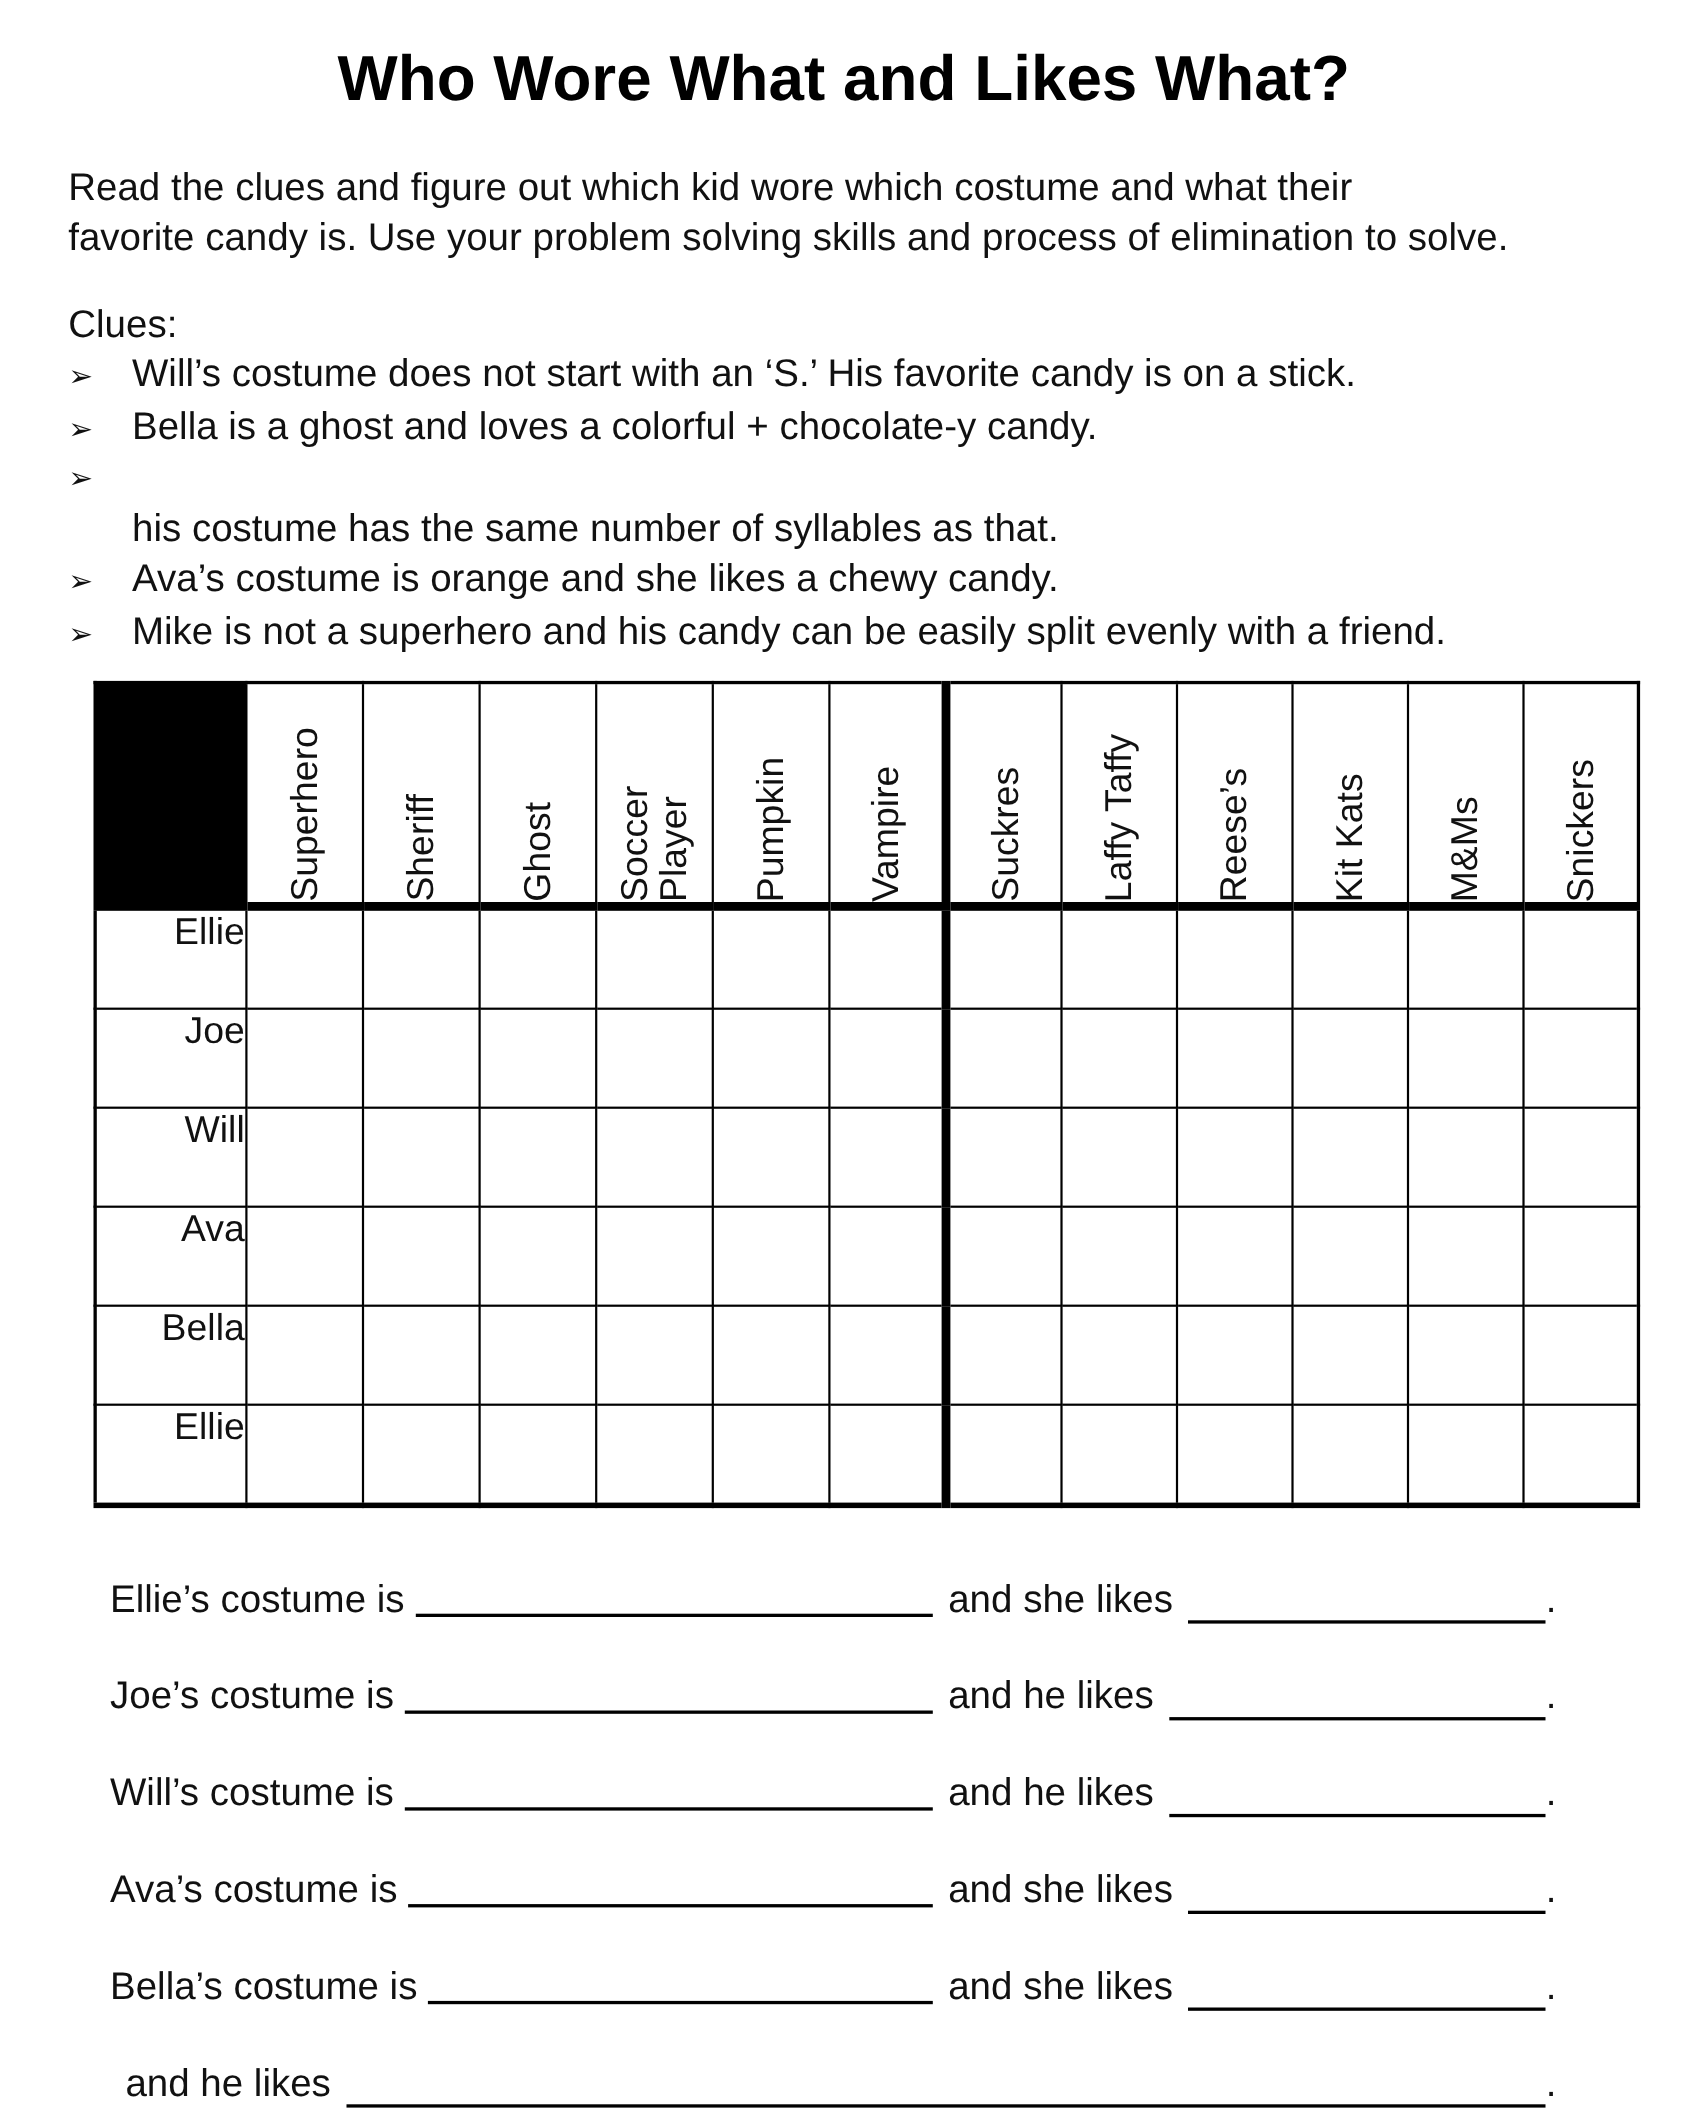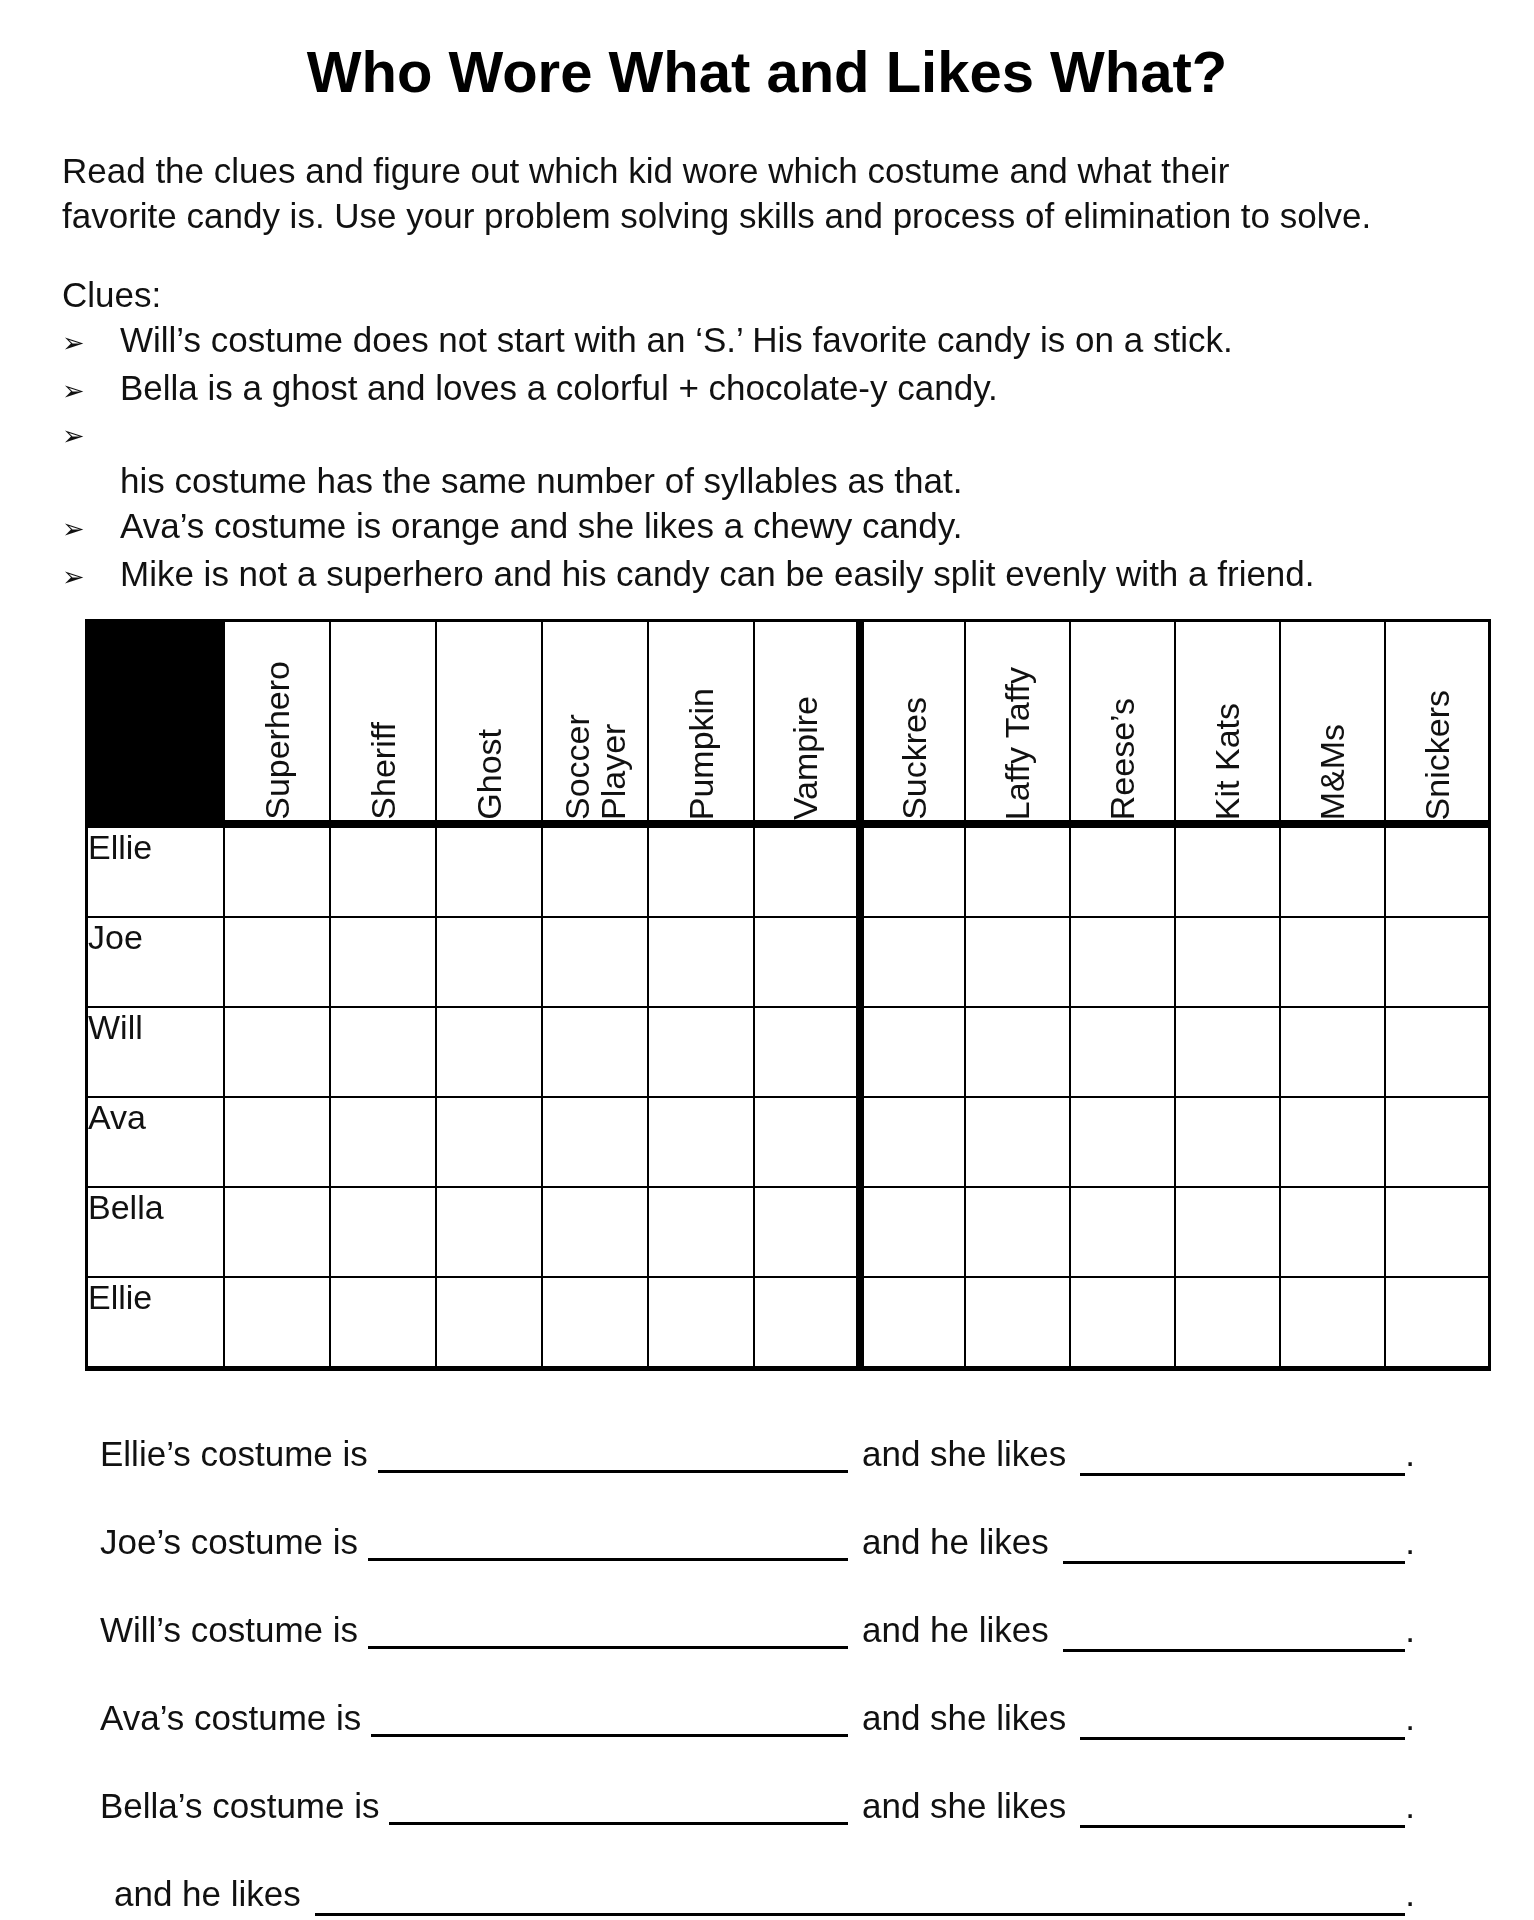--- a/index.html
+++ b/index.html
@@ -94,39 +94,39 @@
     vertical-align: bottom;
     writing-mode: vertical-rl;
     transform: rotate(180deg);
     max-height: 186px;
     font-size: 34px;
     line-height: 36px;
     text-align: left;
   }
   td.name {
     vertical-align: top;
-    text-align: left;
+    text-align: right;
     padding: 10px 0 0 16px;
     font-size: 34px;
   }
 
   
   .answers {
     margin: 60px 0 0 100px;
   }
   .answer-row {
     display: flex;
     align-items: flex-end;
     width: 1315px;
     height: 45px;
     margin: 0 0 43px 0;
   }
   .seg1 {
     display: flex;
-    align-items: center;
+    align-items: flex-start;
     width: 748px;
     flex: none;
   }
   .atext {
     white-space: nowrap;
     font-size: 35px;
     line-height: 45px;
   }
   .blank {
     border-bottom: 3px solid #000;

